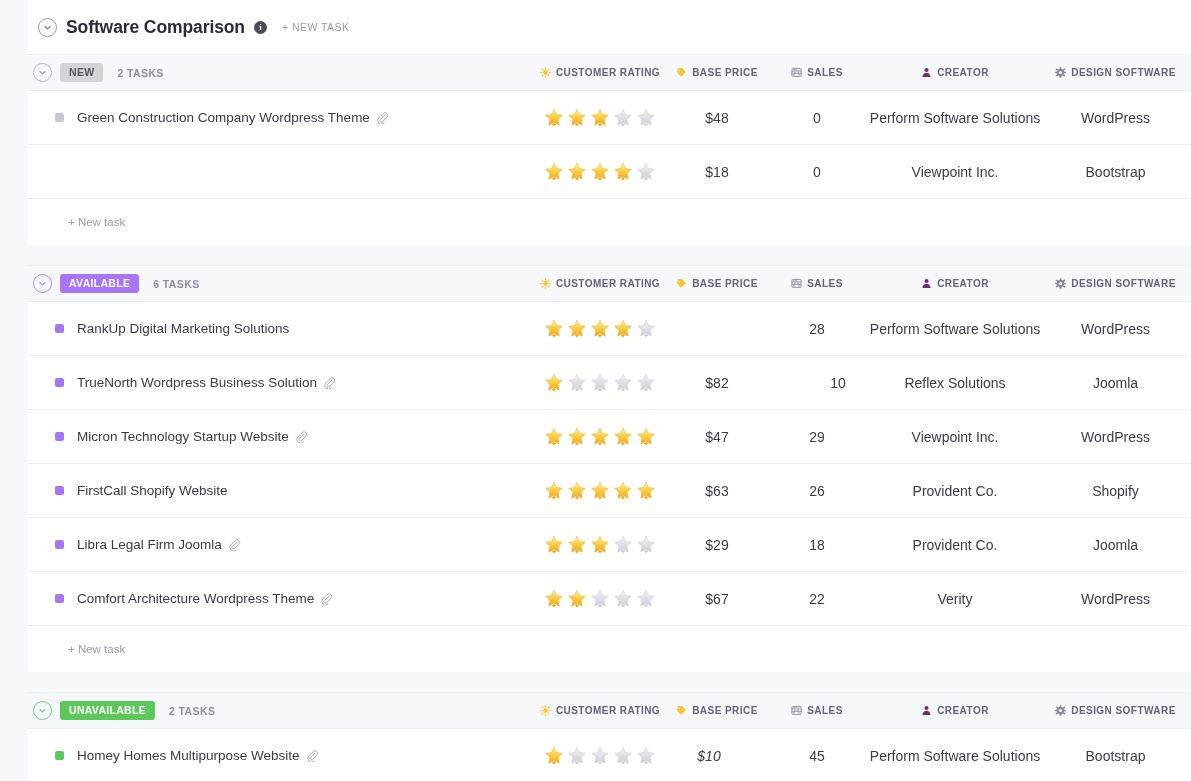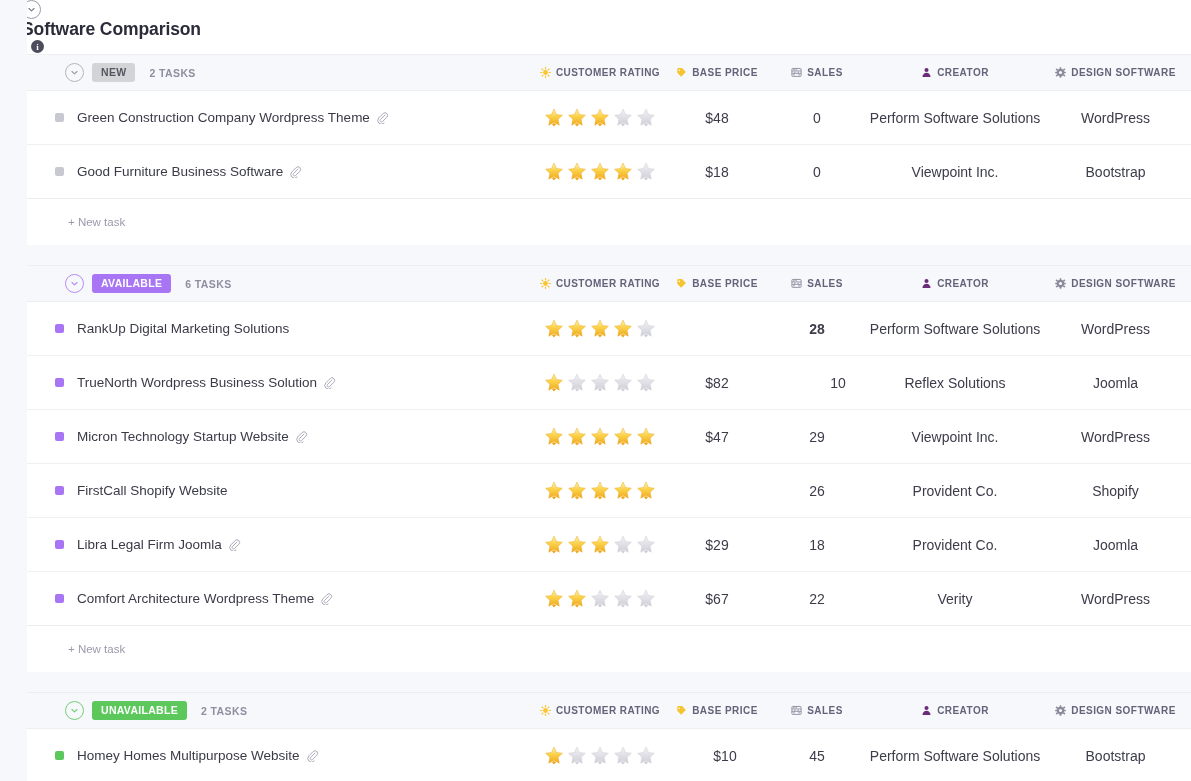--- a/index.html
+++ b/index.html
@@ -13,24 +13,23 @@
     font-family: "Liberation Sans", sans-serif;
     color: #2b2b3a;
     overflow: hidden;
     position: relative;
   }
 
   
   .page-header {
     height: 54px;
     display: flex;
-    align-items: flex-start;
-    padding-left: 22px;
+    align-items: center;
+    padding-left: 38px;
     background: #ffffff;
-    flex-direction: column;
   }
   .collapse-circle {
     width: 17px;
     height: 17px;
     border-radius: 50%;
     border: 1.4px solid #9b9bab;
     display: inline-flex;
     align-items: center;
     justify-content: center;
     flex: 0 0 auto;
@@ -70,21 +69,20 @@
   
   .group { position: relative; }
   .group-header {
     height: 35px;
     background: #f7f8fb;
     border-top: 1px solid #edeef2;
     border-bottom: 1px solid #edeef2;
     display: flex;
     align-items: center;
     position: relative;
-    padding-left: 32px;
   }
   .group-header .collapse-circle {
     margin-left: 33px;
     margin-right: 8px;
     border-color: #b4b4c2;
   }
   .group-header.purple .collapse-circle { border-color: #b58cf6; }
   .group-header.purple .collapse-circle svg path { stroke: #b58cf6; }
   .group-header.green .collapse-circle { border-color: #74cf74; }
   .group-header.green .collapse-circle svg path { stroke: #74cf74; }
@@ -382,29 +380,20 @@
               <path d="M12 2.3 L14.9 8.6 L21.6 9.4 L16.7 14.1 L18.0 20.8 L12 17.5 L6.0 20.8 L7.3 14.1 L2.4 9.4 L9.1 8.6 Z" fill="none" stroke="#c9c9d2" stroke-width="0.5" stroke-linejoin="round"></path>
               <path d="M9.6 19.6 L12 18.3 L14.4 19.6 L12 22.3 Z" fill="#cfcfd7"></path>
             </svg>
           </div>
           <div class="cell" style="left: 668px; width: 98px;">$48</div>
           <div class="cell" style="left: 772px; width: 90px;">0</div>
           <div class="cell" style="left: 880px; width: 150px;">Perform Software Solutions</div>
           <div class="cell" style="left: 1040px; width: 151px;">WordPress</div>
         </div>
         <div class="row">
-          <div class="row-left">
-            <span class="status-dot" style="background: rgb(200, 200, 208);"></span>
-            <span class="task-name">Good Furniture Business Software</span>
-            <span class="clip-icon">
-              <svg width="12" height="12" viewBox="0 0 14 14">
-                <path d="M10.4 4.2 L5.3 9.3 a1.7 1.7 0 0 0 2.4 2.4 l5.0 -5.0 a3.0 3.0 0 0 0 -4.3 -4.3 l-5.0 5.0 a4.3 4.3 0 0 0 6.1 6.1" fill="none" stroke="#a9a9b8" stroke-width="1.15" stroke-linecap="round" stroke-linejoin="round" transform="translate(-1.2,-0.6)"></path>
-              </svg>
-            </span>
-          </div>
           <div class="cell cell-rating" style="left: 520px; width: 160px;">
             <svg class="star" viewBox="0 0 24 24">
               <defs>
                 <linearGradient id="g6" x1="0" y1="0" x2="0" y2="1">
                   <stop offset="0%" stop-color="#fff3b0"></stop>
                   <stop offset="45%" stop-color="#fbd24a"></stop>
                   <stop offset="100%" stop-color="#f0a81c"></stop>
                 </linearGradient>
               </defs>
               <path d="M12 2.3 L14.9 8.6 L21.6 9.4 L16.7 14.1 L18.0 20.8 L12 17.5 L6.0 20.8 L7.3 14.1 L2.4 9.4 L9.1 8.6 Z" fill="url(#g6)"></path>
@@ -611,21 +600,21 @@
                   <stop offset="0%" stop-color="#f2f2f5"></stop>
                   <stop offset="45%" stop-color="#e2e2e8"></stop>
                   <stop offset="100%" stop-color="#cfcfd7"></stop>
                 </linearGradient>
               </defs>
               <path d="M12 2.3 L14.9 8.6 L21.6 9.4 L16.7 14.1 L18.0 20.8 L12 17.5 L6.0 20.8 L7.3 14.1 L2.4 9.4 L9.1 8.6 Z" fill="url(#g15)"></path>
               <path d="M12 2.3 L14.9 8.6 L21.6 9.4 L16.7 14.1 L18.0 20.8 L12 17.5 L6.0 20.8 L7.3 14.1 L2.4 9.4 L9.1 8.6 Z" fill="none" stroke="#c9c9d2" stroke-width="0.5" stroke-linejoin="round"></path>
               <path d="M9.6 19.6 L12 18.3 L14.4 19.6 L12 22.3 Z" fill="#cfcfd7"></path>
             </svg>
           </div>
-          <div class="cell" style="left: 772px; width: 90px; font-weight: bold;">28</div>
+          <div class="cell" style="left: 772px; width: 90px;">28</div>
           <div class="cell" style="left: 880px; width: 150px;">Perform Software Solutions</div>
           <div class="cell" style="left: 1040px; width: 151px;">WordPress</div>
         </div>
         <div class="row">
           <div class="row-left">
             <span class="status-dot" style="background: rgb(168, 117, 245);"></span>
             <span class="task-name">TrueNorth Wordpress Business Solution</span>
             <span class="clip-icon">
               <svg width="12" height="12" viewBox="0 0 14 14">
                 <path d="M10.4 4.2 L5.3 9.3 a1.7 1.7 0 0 0 2.4 2.4 l5.0 -5.0 a3.0 3.0 0 0 0 -4.3 -4.3 l-5.0 5.0 a4.3 4.3 0 0 0 6.1 6.1" fill="none" stroke="#a9a9b8" stroke-width="1.15" stroke-linecap="round" stroke-linejoin="round" transform="translate(-1.2,-0.6)"></path>
@@ -836,20 +825,21 @@
                   <stop offset="0%" stop-color="#fff3b0"></stop>
                   <stop offset="45%" stop-color="#fbd24a"></stop>
                   <stop offset="100%" stop-color="#f0a81c"></stop>
                 </linearGradient>
               </defs>
               <path d="M12 2.3 L14.9 8.6 L21.6 9.4 L16.7 14.1 L18.0 20.8 L12 17.5 L6.0 20.8 L7.3 14.1 L2.4 9.4 L9.1 8.6 Z" fill="url(#g30)"></path>
               <path d="M12 2.3 L14.9 8.6 L21.6 9.4 L16.7 14.1 L18.0 20.8 L12 17.5 L6.0 20.8 L7.3 14.1 L2.4 9.4 L9.1 8.6 Z" fill="none" stroke="#e8a317" stroke-width="0.5" stroke-linejoin="round"></path>
               <path d="M9.6 19.6 L12 18.3 L14.4 19.6 L12 22.3 Z" fill="#f0a81c"></path>
             </svg>
           </div>
+          <div class="cell" style="left: 668px; width: 98px;">$63</div>
           <div class="cell" style="left: 772px; width: 90px;">26</div>
           <div class="cell" style="left: 880px; width: 150px;">Provident Co.</div>
           <div class="cell" style="left: 1040px; width: 151px;">Shopify</div>
         </div>
         <div class="row">
           <div class="row-left">
             <span class="status-dot" style="background: rgb(168, 117, 245);"></span>
             <span class="task-name">Libra Legal Firm Joomla</span>
             <span class="clip-icon">
               <svg width="12" height="12" viewBox="0 0 14 14">
@@ -1152,20 +1142,20 @@
                   <stop offset="0%" stop-color="#f2f2f5"></stop>
                   <stop offset="45%" stop-color="#e2e2e8"></stop>
                   <stop offset="100%" stop-color="#cfcfd7"></stop>
                 </linearGradient>
               </defs>
               <path d="M12 2.3 L14.9 8.6 L21.6 9.4 L16.7 14.1 L18.0 20.8 L12 17.5 L6.0 20.8 L7.3 14.1 L2.4 9.4 L9.1 8.6 Z" fill="url(#g45)"></path>
               <path d="M12 2.3 L14.9 8.6 L21.6 9.4 L16.7 14.1 L18.0 20.8 L12 17.5 L6.0 20.8 L7.3 14.1 L2.4 9.4 L9.1 8.6 Z" fill="none" stroke="#c9c9d2" stroke-width="0.5" stroke-linejoin="round"></path>
               <path d="M9.6 19.6 L12 18.3 L14.4 19.6 L12 22.3 Z" fill="#cfcfd7"></path>
             </svg>
           </div>
-          <div class="cell" style="left: 676px; width: 98px;">$10</div>
+          <div class="cell" style="left: 660px; width: 98px; font-style: italic;">$10</div>
           <div class="cell" style="left: 772px; width: 90px;">45</div>
           <div class="cell" style="left: 880px; width: 150px;">Perform Software Solutions</div>
           <div class="cell" style="left: 1040px; width: 151px;">Bootstrap</div>
         </div>
       </div>
     </div>
   </div>
 
 </body></html>

